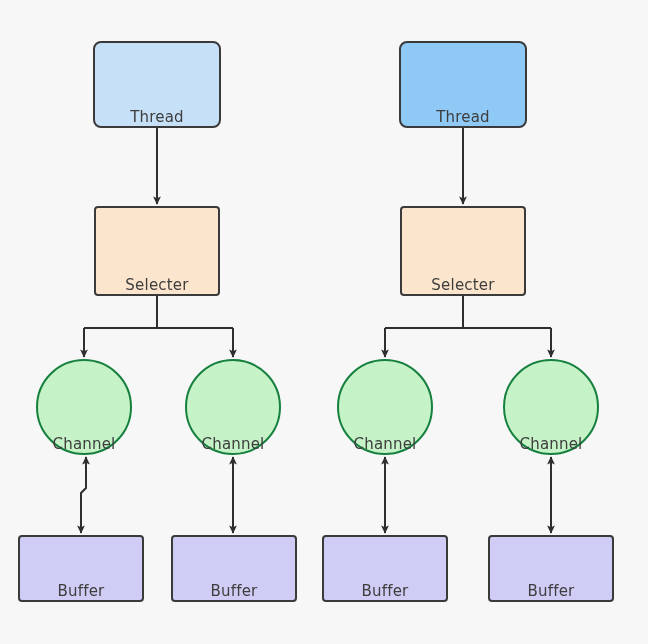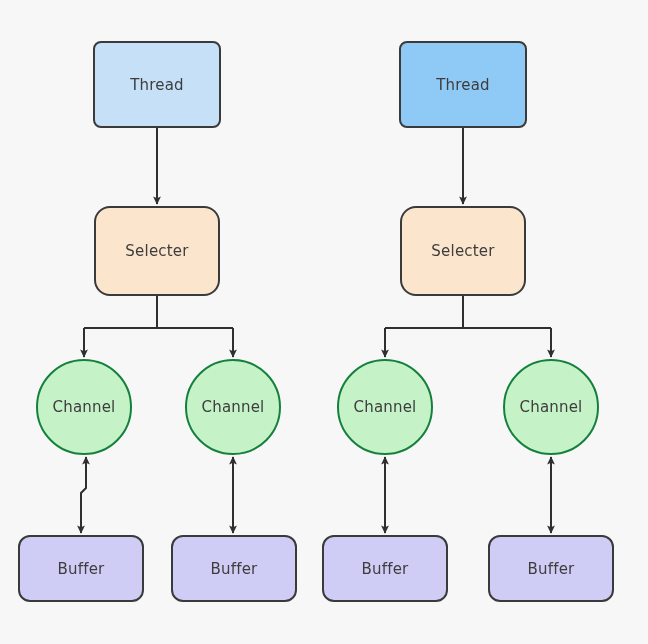--- a/index.html
+++ b/index.html
@@ -23,44 +23,44 @@
     position: absolute;
     left: 0;
     top: 0;
     width: 648px;
     height: 644px;
   }
   .node {
     position: absolute;
     box-sizing: border-box;
     display: flex;
-    align-items: center;
+    align-items: flex-end;
     justify-content: center;
     color: #3d3d3d;
     font-size: 15px;
     letter-spacing: 0.2px;
     z-index: 2;
   }
   .node-thread {
     border: 2px solid #3a3a3a;
     border-radius: 8px;
   }
   .node-selecter {
     border: 2px solid #3a3a3a;
-    border-radius: 16px;
+    border-radius: 4px;
     background: #fce5cd;
   }
   .node-channel {
     border: 2px solid #15803d;
     border-radius: 50%;
     background: #c5f2c7;
   }
   .node-buffer {
     border: 2px solid #3a3a3a;
-    border-radius: 12px;
+    border-radius: 4px;
     background: #cfcdf5;
   }
   .node-label {
     pointer-events: none;
     white-space: nowrap;
   }
 </style>
 </head>
 <body style="background: rgb(247, 247, 247);">
 

